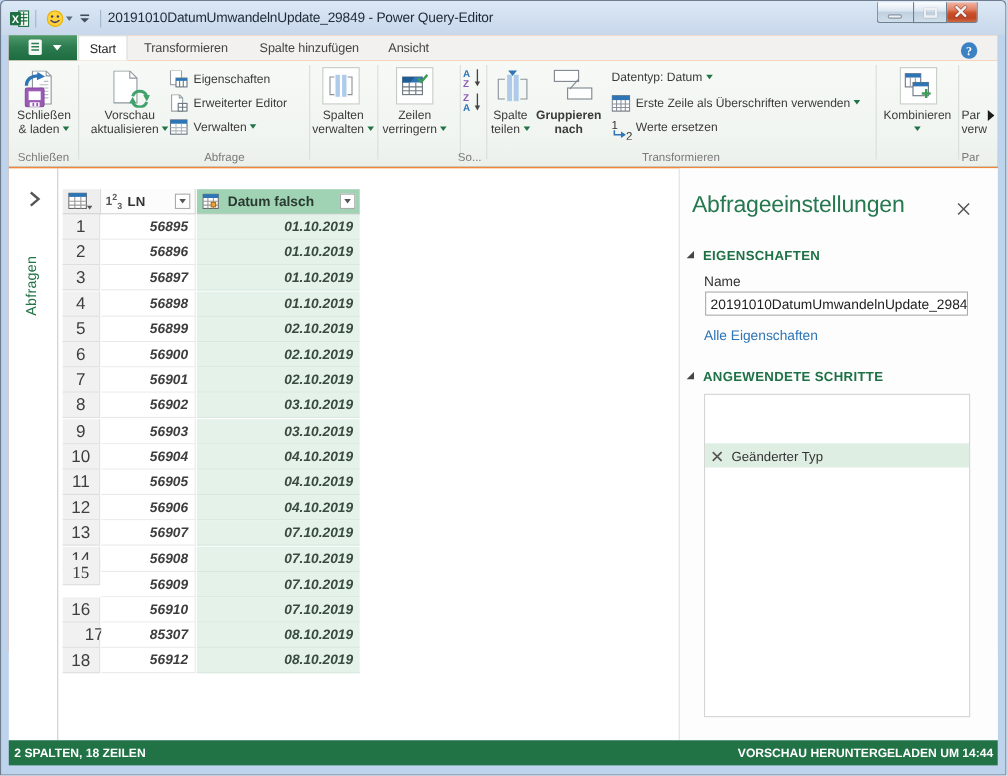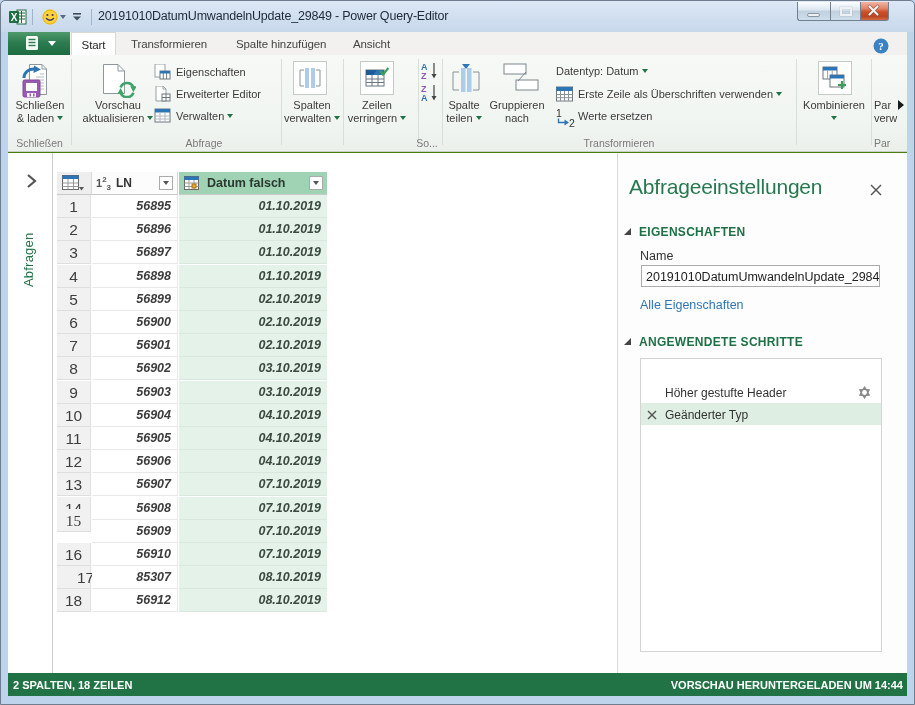--- a/index.html
+++ b/index.html
@@ -3,21 +3,21 @@
 <meta charset="utf-8">
 <style>
 * { margin:0; padding:0; box-sizing:border-box; }
 html,body { width:915px; height:705px; overflow:hidden; }
 body { font-family:"Liberation Sans", sans-serif; position:relative; background:#bed3ec; }
 .abs { position:absolute; }
 
 #outerline { position:absolute; inset:0; border:1px solid #707d8f; border-radius:5px 5px 0 0; z-index:50; pointer-events:none; }
 #titlebar { position:absolute; left:1px; top:1px; right:1px; height:31px;
   background:linear-gradient(180deg,#dce8f6 0%,#d2e0f0 45%,#c8d8eb 100%); border-radius:4px 4px 0 0; }
-#client { position:absolute; left:8px; top:32px; width:899px; height:560px; background:#4d7c0f; }
+#client { position:absolute; left:8px; top:32px; width:899px; height:560px; background:#f97316; }
 #botborder { position:absolute; left:1px; right:1px; top:696px; height:8px; background:#bed3ec; }
 .tsep { position:absolute; top:8px; width:1px; height:16px; background:#9fb4cd; }
 #title-text { position:absolute; left:97px; top:8px; font-size:12.5px; color:#1f2937; letter-spacing:-0.2px; }
 
 #winbtns { position:absolute; right:25px; top:1px; height:19px; display:flex; }
 .wbtn { height:19px; border:1px solid #70808f; border-top:none; position:relative; }
 #btn-min { width:33px; background:linear-gradient(180deg,#fdfeff 0%,#dbe6f0 45%,#c0d0df 50%,#cfdeea 100%); border-radius:0 0 0 3px; border-right:none;}
 #btn-max { width:31px; background:linear-gradient(180deg,#fdfeff 0%,#dbe6f0 45%,#c0d0df 50%,#cfdeea 100%); }
 #btn-close { width:28px; background:linear-gradient(180deg,#f2b5a5 0%,#e3856a 35%,#cc4f28 55%,#bf4523 80%,#d06a45 100%); border-radius:0 0 3px 0; border-left:none; }
 
@@ -247,21 +247,21 @@
       <path d="M22 12 L28 12 L28 30 L22 30" fill="none" stroke="#8a9298"></path>
       <rect x="10" y="8" width="4.5" height="24" fill="#aecbea"></rect>
       <rect x="16" y="8" width="4.5" height="24" fill="#aecbea"></rect>
     </svg>
     <div class="bigtxt" style="left:428px;top:44px;width:56px;">Spalte<br>teilen <span class="garr"></span></div>
     <svg class="abs" style="left:494px;top:8px" width="38" height="28" viewBox="0 0 38 28">
       <rect x="2" y="1" width="22" height="10" fill="#fdfefd" stroke="#7d868d"></rect>
       <rect x="14" y="17" width="22" height="10" fill="#fdfefd" stroke="#7d868d"></rect>
       <line x1="24" y1="9" x2="16" y2="18" stroke="#7d868d"></line>
     </svg>
-    <div class="bigtxt" style="left:477px;top:44px;width:64px;">Gruppieren<br>nach</div>
+    <div class="bigtxt" style="left:477px;top:44px;width:64px;font-weight:bold;">Gruppieren<br>nach</div>
     <div class="smallbtn" style="left:548px;top:10px;">Datentyp: Datum <span class="garr"></span></div>
     <svg class="abs" style="left:548px;top:31px" width="17" height="16" viewBox="0 0 17 16">
       <rect x="0.5" y="1" width="16" height="14" fill="#fff" stroke="#6b7680"></rect>
       <rect x="0.5" y="1" width="16" height="4" fill="#2e75b5"></rect>
       <g stroke="#8a9298">
           <line x1="0.5" y1="8.5" x2="16.5" y2="8.5"></line>
           <line x1="0.5" y1="11.7" x2="16.5" y2="11.7"></line>
           <line x1="4.5" y1="5" x2="4.5" y2="15"></line>
           <line x1="8.5" y1="5" x2="8.5" y2="15"></line>
           <line x1="12.5" y1="5" x2="12.5" y2="15"></line>
@@ -411,26 +411,20 @@
         </svg>
       <div class="sect" style="top:72px;">EIGENSCHAFTEN</div>
       <div id="name-lbl">Name</div>
       <div id="name-input">20191010DatumUmwandelnUpdate_2984</div>
       <div id="alle-link">Alle Eigenschaften</div>
       <svg class="tri" style="top:185px" width="7" height="7" viewBox="0 0 7 7">
           <path d="M7 0 L7 7 L0 7 Z" fill="#454545"></path>
         </svg>
       <div class="sect" style="top:182px;">ANGEWENDETE SCHRITTE</div>
       <div id="steps">
-        <div class="step" style="top:22px;">Höher gestufte Header
-          <svg class="gear" width="13" height="13" viewBox="0 0 13 13">
-              <polygon points="6.5,0.0 4.5,2.9 0.9,3.2 2.4,6.5 0.9,9.7 4.5,10.1 6.5,13.0 8.5,10.1 12.1,9.8 10.6,6.5 12.1,3.2 8.6,2.9" fill="#8a8a8a"></polygon>
-              <circle cx="6.5" cy="6.5" r="2.4" fill="#fff"></circle>
-            </svg>
-        </div>
         <div class="step sel" style="top:44px;">
           <svg class="abs" style="left:6px;top:7px" width="10" height="10" viewBox="0 0 10 10">
               <g stroke="#555" stroke-width="1.5">
                 <line x1="1" y1="1" x2="9" y2="9"></line>
                 <line x1="9" y1="1" x2="1" y2="9"></line>
               </g>
             </svg>
           Geänderter Typ
         </div>
       </div>

